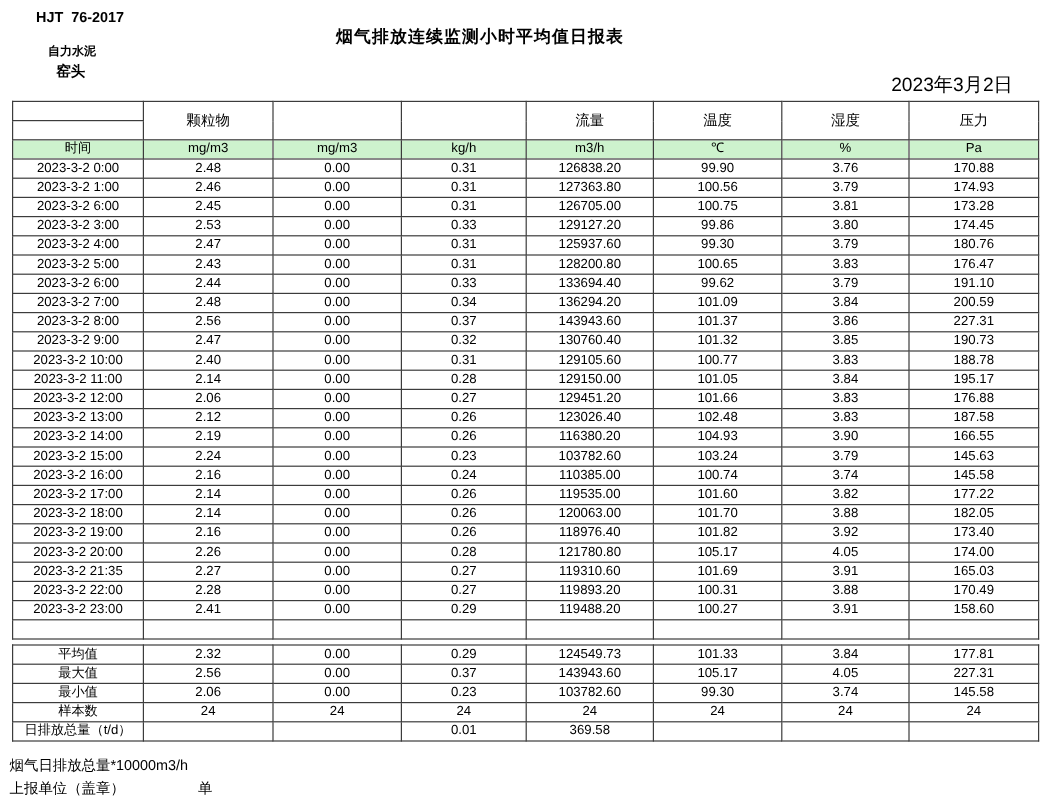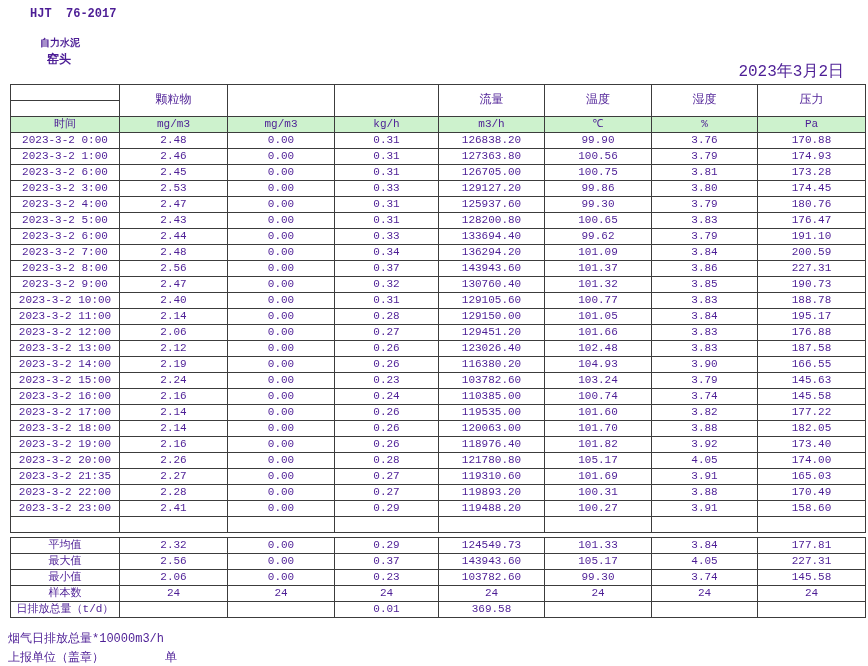--- a/index.html
+++ b/index.html
@@ -1,18 +1,18 @@
 <!DOCTYPE html>
 <html><head>
 <meta charset="utf-8">
 <style>
   html,body{margin:0;padding:0;background:#ffffff;}
   .page{
     position:relative;width:868px;height:666px;background:#ffffff;
-    font-family:Liberation Mono, monospace;color:#4c1d95;overflow:hidden;
+    font-family:Liberation Sans, sans-serif;color:#000000;overflow:hidden;
   }
   .doc-code{position:absolute;left:30px;top:7px;font-size:12px;font-weight:bold;white-space:pre;}
   .title{position:absolute;left:0;top:22px;width:800px;text-align:center;font-size:14px;font-weight:bold;letter-spacing:1px;}
   .company{position:absolute;left:40px;top:36px;font-size:10px;font-weight:bold;}
   .station{position:absolute;left:47px;top:51px;font-size:12px;font-weight:bold;}
   .report-date{position:absolute;right:24px;top:61px;font-size:16px;}
   table{border-collapse:collapse;table-layout:fixed;}
   .report-table{position:absolute;left:10px;top:84px;width:855px;}
   .summary-table{position:absolute;left:10px;top:537px;width:855px;}
   td{border:1px solid #3c3c3c;font-size:11px;text-align:center;vertical-align:middle;
@@ -24,20 +24,21 @@
   .note-line{position:absolute;left:8px;top:630px;font-size:12px;}
   .sign-line{position:absolute;left:8px;top:649px;font-size:12px;}
   .sign-line .unit-label{position:absolute;left:157px;top:0;}
 </style>
 </head>
 <body>
 
 <div class="page">
 
   <div class="doc-code">HJT  76-2017</div>
+  <div class="title">烟气排放连续监测小时平均值日报表</div>
   <div class="company">自力水泥</div>
   <div class="station">窑头</div>
   <div class="report-date">2023年3月2日</div>
 
   <table class="report-table">
     <colgroup>
       <col class="c1">
         <col class="c2">
         <col class="c3">
         <col class="c4">

